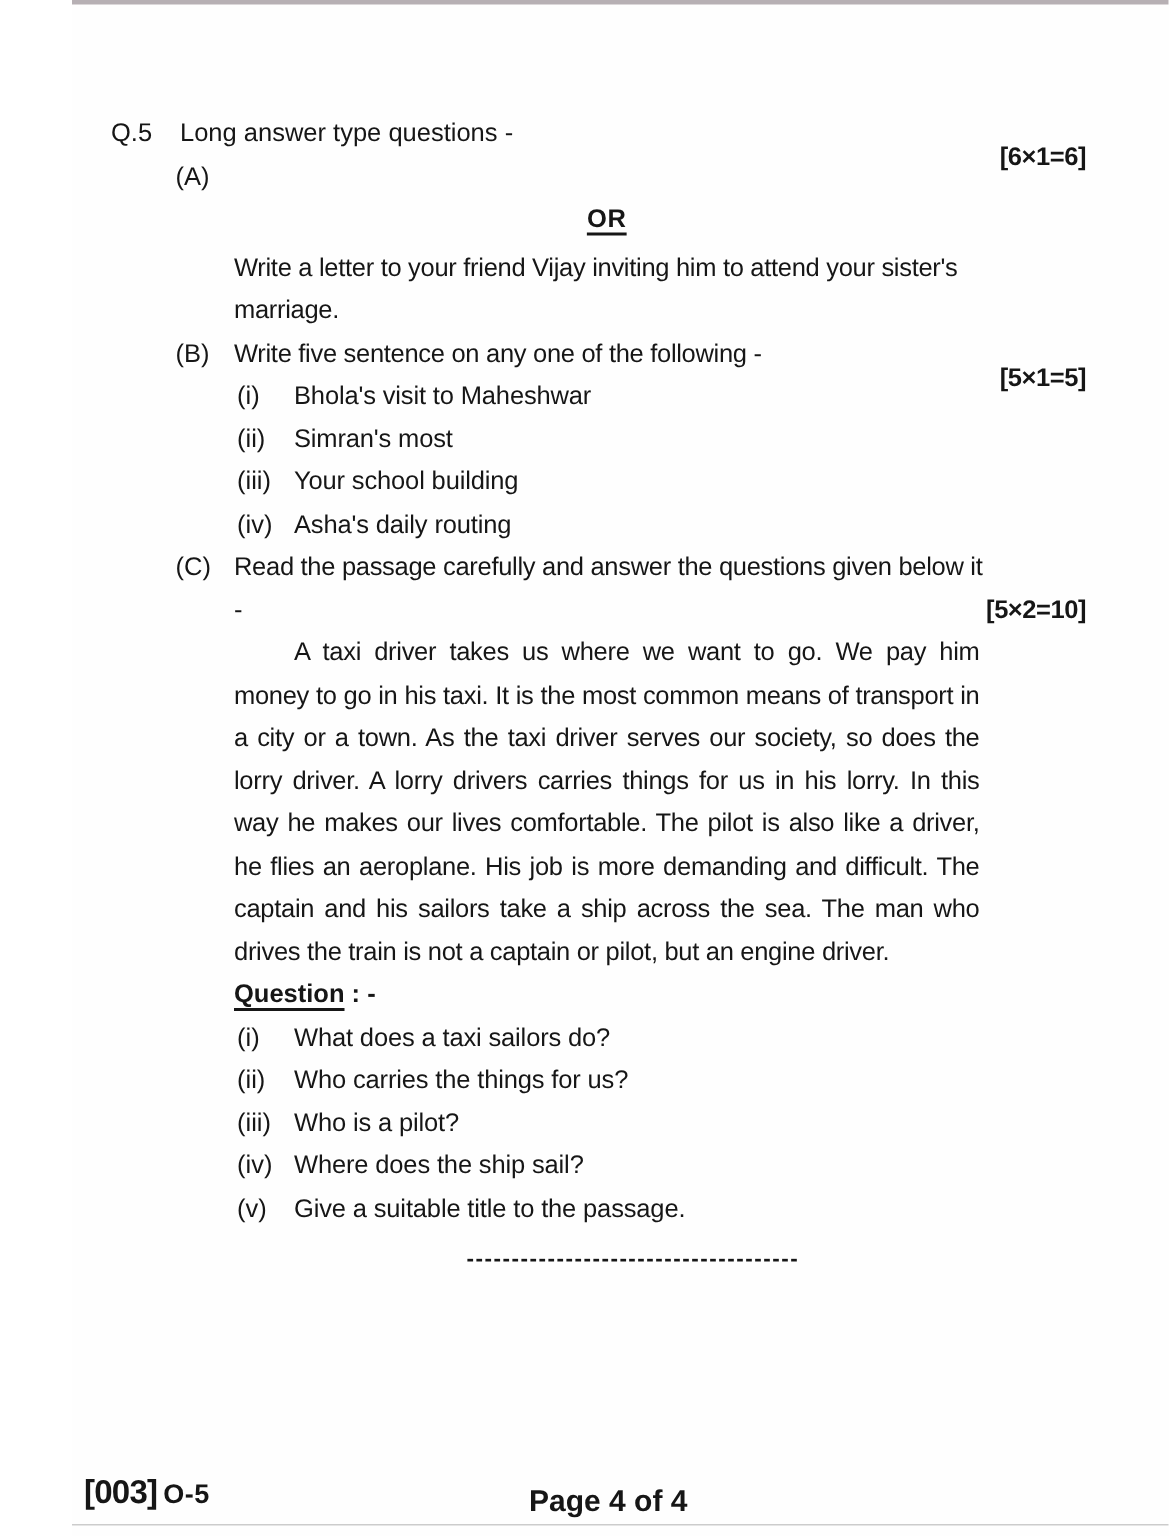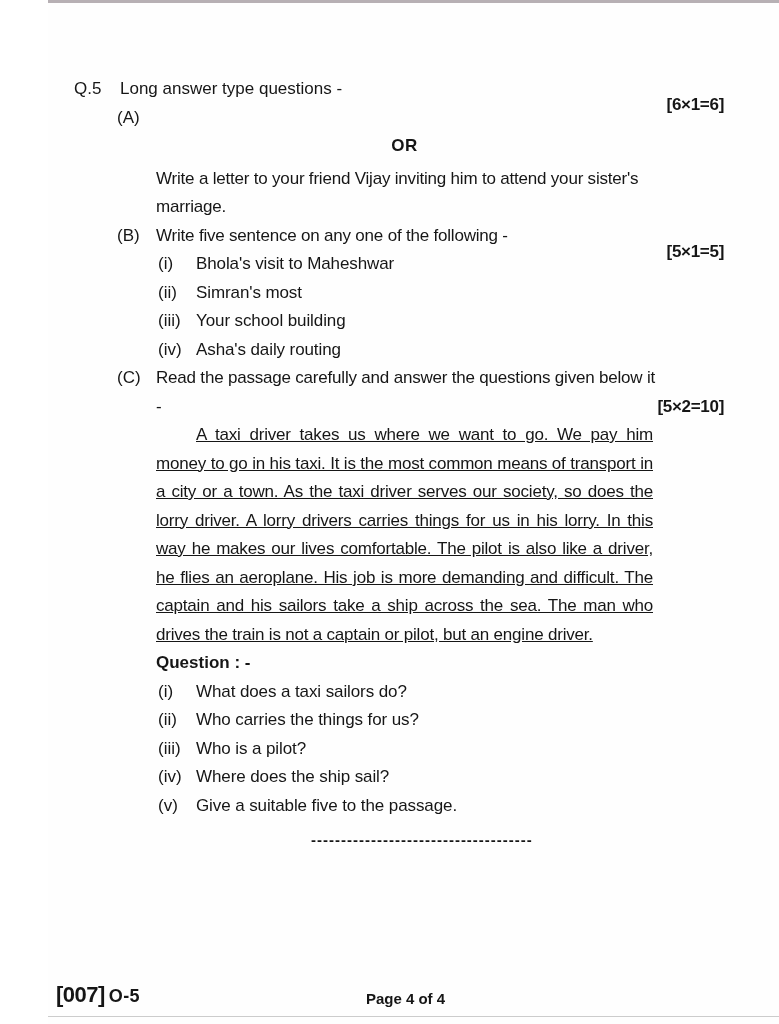--- a/index.html
+++ b/index.html
@@ -20,40 +20,40 @@
   .qnum { width:46px; flex:none; }
   .marks { position:absolute; right:77px; top:16px; font-weight:700; letter-spacing:-0.3px; }
   .part-row { position:relative; display:flex; }
   .part-label { margin-left:43px; width:39px; flex:none; }
   .part-text { flex:none; max-width:500px; letter-spacing:-0.2px; }
   .marks-second-line { top:28.5px; }
   .or-heading {
     margin-left:82px; width:497px; text-align:center;
     font-weight:700; letter-spacing:0.5px;
   }
-  .or-heading span { text-decoration-thickness:2px; text-underline-offset:4px;text-align:right; }
+  .or-heading span { text-decoration:underline; text-decoration-thickness:2px; text-underline-offset:4px;text-align:right; }
   .alt-text { margin-left:82px; width:505px; margin-top:4px; letter-spacing:-0.2px; }
   .sub-item { display:flex; }
   .sub-marker { margin-left:84px; width:38px; flex:none; }
   .sub-text { letter-spacing:-0.1px; }
   .passage {
     margin:0 0 0 82px; width:497px;
-    text-align:justify; text-indent:40px; letter-spacing:-0.2px;text-decoration:underline;
+    text-align:justify; text-indent:40px; letter-spacing:-0.2px;
   }
   .question-heading { margin-left:82px; font-weight:700; }
-  .question-heading .ul { text-decoration-thickness:2px; text-underline-offset:4px; }
+  .question-heading .ul { text-decoration:underline; text-decoration-thickness:2px; text-underline-offset:4px; }
   .separator {
     margin-top:10px; margin-left:237px;
     font-weight:700; font-size:15px; letter-spacing:1px; line-height:20px;
     white-space:nowrap;
   }
   .footer { position:absolute; left:8px; top:982px; display:flex; align-items:baseline; }
   .footer-code { font-size:22px; font-weight:700; letter-spacing:-0.5px; }
   .footer-code-suffix { font-size:18px; font-weight:700; margin-left:4px; letter-spacing:0.3px; }
-  .page-info { position:absolute; left:0; top:990px; width:715px; text-align:center; font-size:15px; font-weight:700; }
+  .page-info { position:absolute; left:0; top:990px; width:715px; text-align:center; font-size:20px; font-weight:700; }
   .bottom-line { position:absolute; left:0; top:1016px; width:779px; height:1px; background:#cccccc; }
 </style>
 </head>
 <body>
 
 <div class="page">
   <div class="top-border"></div>
 
   <div class="content">
 
@@ -115,25 +115,25 @@
     <div class="sub-item">
       <span class="sub-marker">(iii)</span>
       <span class="sub-text">Who is a pilot?</span>
     </div>
     <div class="sub-item">
       <span class="sub-marker">(iv)</span>
       <span class="sub-text">Where does the ship sail?</span>
     </div>
     <div class="sub-item">
       <span class="sub-marker">(v)</span>
-      <span class="sub-text">Give a suitable five to the passage.</span>
+      <span class="sub-text">Give a suitable title to the passage.</span>
     </div>
 
     <div class="separator">-------------------------------------</div>
   </div>
 
   <div class="footer">
-    <span class="footer-code">[007]</span>
+    <span class="footer-code">[003]</span>
     <span class="footer-code-suffix">O-5</span>
   </div>
   <div class="page-info">Page 4 of 4</div>
   <div class="bottom-line"></div>
 </div>
 
 </body></html>

